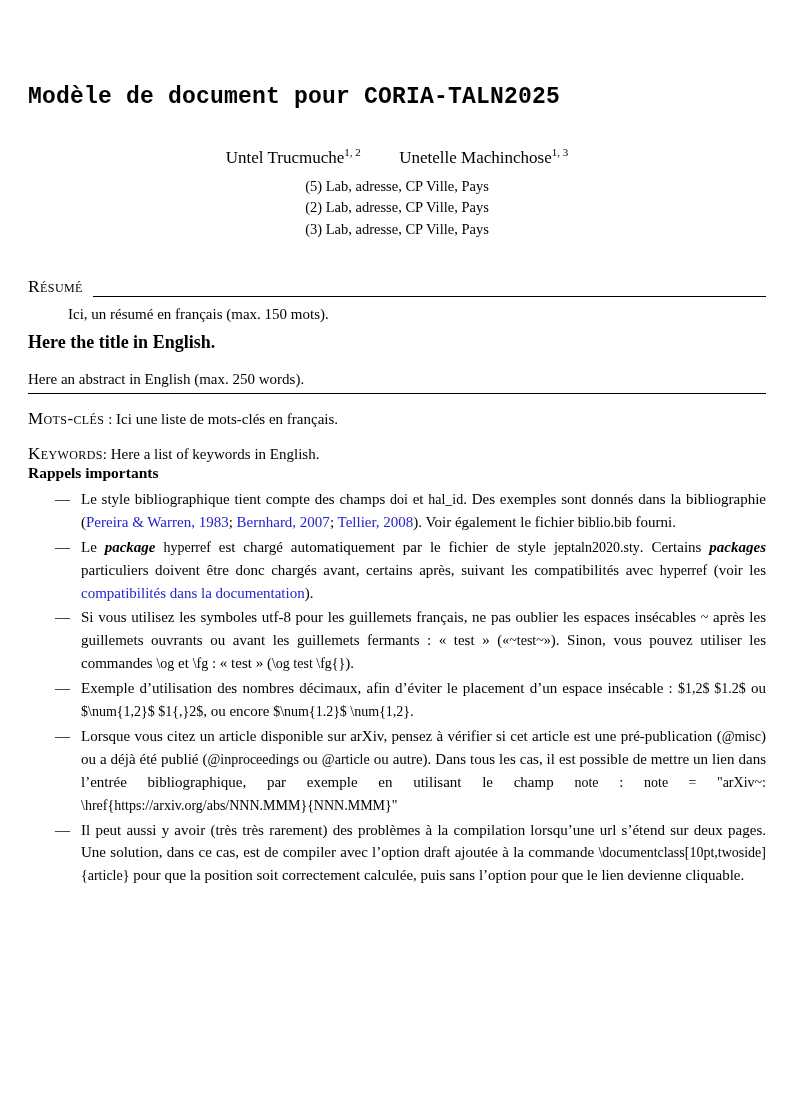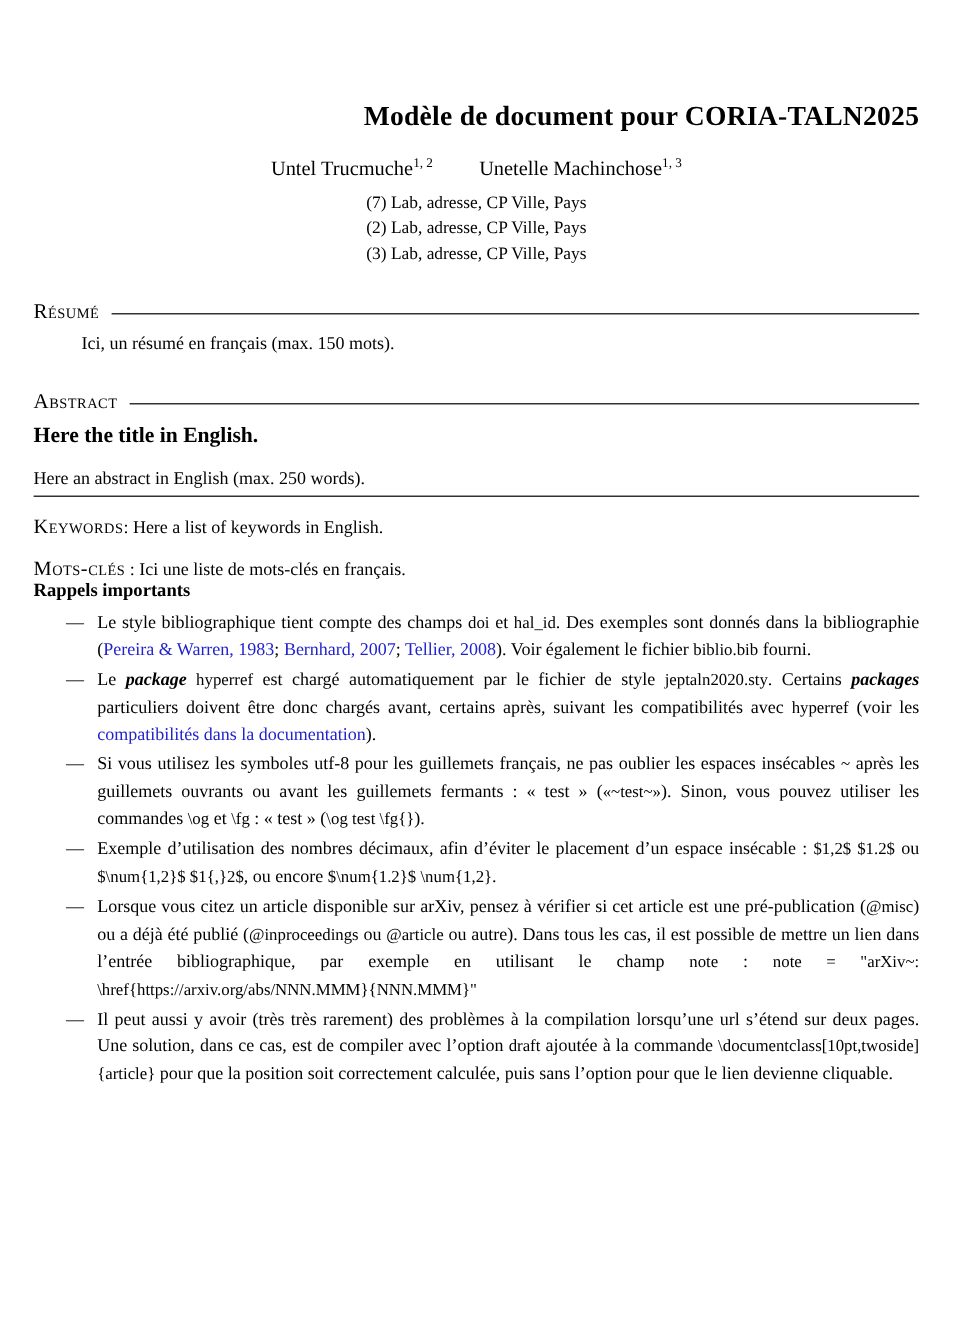--- a/index.html
+++ b/index.html
@@ -4,35 +4,35 @@
 <style>
   * { margin: 0; padding: 0; box-sizing: border-box; }
   html, body { background: #ffffff; }
   body {
     width: 794px; height: 1112px;
     font-family: "Liberation Serif", serif;
     color: #000; overflow: hidden;
   }
   .page { width: 100%; height: 100%; padding: 84px 28px 0 28px; }
 
-  .title { text-align: right; font-size: 23px; font-weight: bold; letter-spacing: 0.2px; }
+  .title { text-align: left; font-size: 23px; font-weight: bold; letter-spacing: 0.2px; font-family: Liberation Mono, monospace; }
 
-  .authors { text-align: center; margin-top: 20px; font-size: 17px; }
+  .authors { text-align: center; margin-top: 36px; font-size: 17px; }
   .authors sup { font-size: 11px; }
   .author-gap { display: inline-block; width: 30px; }
 
   .affils { text-align: center; margin-top: 8px; font-size: 14.5px; line-height: 21.5px; }
 
   .emails {
     text-align: center; margin-top: 4px;
     font-family: "Liberation Mono", monospace;
     font-size: 13.5px; letter-spacing: 0.3px;
   }
 
-  .sec-row { display: flex; align-items: center; margin-top: 26px; }
+  .sec-row { display: flex; align-items: flex-end; margin-top: 36px; }
   .sc { font-variant: small-caps; font-size: 17.5px; letter-spacing: 0.4px; }
   .sec-row .rule { flex: 1; border-top: 1.4px solid #000; margin-left: 10px; margin-top: 4px; }
 
   .sec-text { margin-top: 6px; font-size: 15px; line-height: 22px; margin-left: 40px; }
   .en-title { margin-top: 7px; font-size: 18px; font-weight: bold; }
   .abstract-text {
     margin-top: 15px; font-size: 15px; line-height: 22px;
     border-bottom: 1.4px solid #000; padding-bottom: 3px;
   }
 
@@ -57,42 +57,38 @@
 
   <h1 class="title">Modèle de document pour CORIA-TALN2025</h1>
 
   <div class="authors">
     <span class="author"><span>Untel Trucmuche</span><sup>1, 2</sup></span>
     <span class="author-gap"></span>
     <span class="author"><span>Unetelle Machinchose</span><sup>1, 3</sup></span>
   </div>
 
   <div class="affils">
-    <div>(7) Lab, adresse, CP Ville, Pays</div>
+    <div>(5) Lab, adresse, CP Ville, Pays</div>
     <div>(2) Lab, adresse, CP Ville, Pays</div>
     <div>(3) Lab, adresse, CP Ville, Pays</div>
   </div>
 
 
   <div class="sec-row">
     <span class="sc">Résumé</span>
     <span class="rule"></span>
   </div>
   <p class="sec-text">Ici, un résumé en français (max. 150 mots).</p>
 
-  <div class="sec-row">
-    <span class="sc">Abstract</span>
-    <span class="rule"></span>
-  </div>
   <p class="en-title">Here the title in English.</p>
   <p class="abstract-text">Here an abstract in English (max. 250 words).</p>
 
+  <p class="kw-line"><span class="sc">Mots-clés</span><span> : </span><span>Ici une liste de mots-clés en français.</span></p>
+
   <p class="kw-line"><span class="sc">Keywords</span><span>: </span><span>Here a list of keywords in English.</span></p>
-
-  <p class="kw-line"><span class="sc">Mots-clés</span><span> : </span><span>Ici une liste de mots-clés en français.</span></p>
 
   <h2 class="body-heading">Rappels importants</h2>
 
   <div class="list">
     <div class="item">
       <span class="dash">—</span>
       <div class="item-text"><span>Le style bibliographique tient compte des champs </span><span class="code">doi</span><span> et </span><span class="code">hal_id</span><span>. Des exemples sont donnés dans la bibliographie (</span><span class="link">Pereira &amp; Warren, 1983</span><span>; </span><span class="link">Bernhard, 2007</span><span>; </span><span class="link">Tellier, 2008</span><span>). Voir également le fichier </span><span class="code">biblio.bib</span><span> fourni.</span></div>
     </div>
     <div class="item">
       <span class="dash">—</span>

